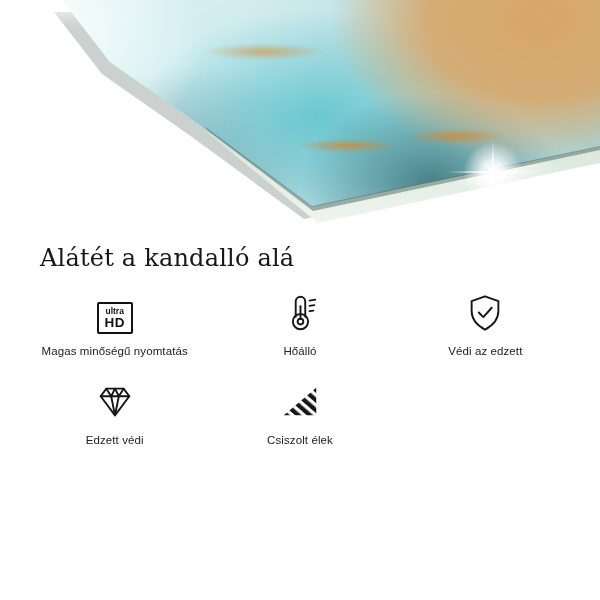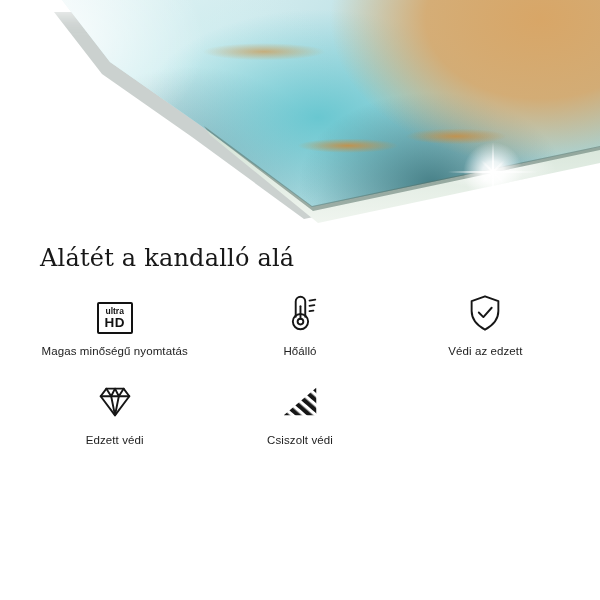--- a/index.html
+++ b/index.html
@@ -185,18 +185,18 @@
       <div class="icon-wrap">
         <svg width="42" height="42" viewBox="0 0 44 44">
           <defs>
             <pattern id="stripesA" patternUnits="userSpaceOnUse" width="8" height="8" patternTransform="rotate(-49)">
               <rect x="0" y="0" width="4.5" height="8" fill="#161616"></rect>
             </pattern>
           </defs>
           <path d="M5 36 L39 36 L39 7 Z" fill="url(#stripesA)"></path>
         </svg>
       </div>
-      <div class="label">Csiszolt védi</div>
+      <div class="label">Csiszolt élek</div>
     </div>
 
 
   </div>
 </div>
 
 </body></html>

